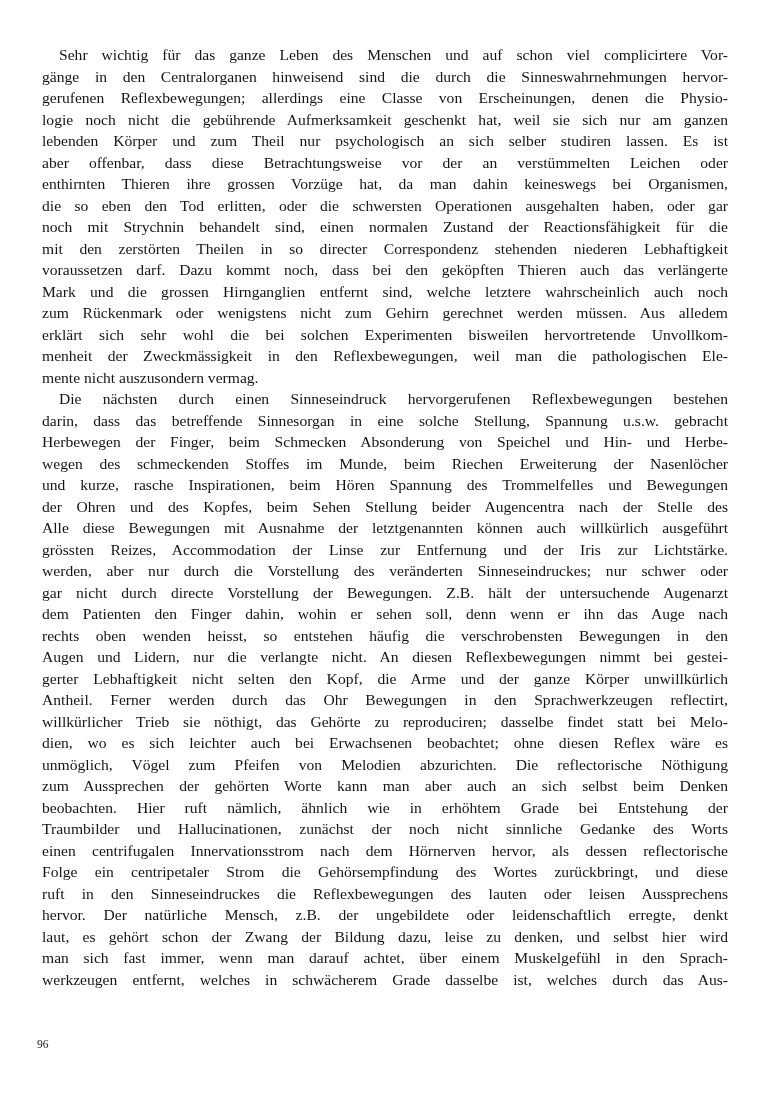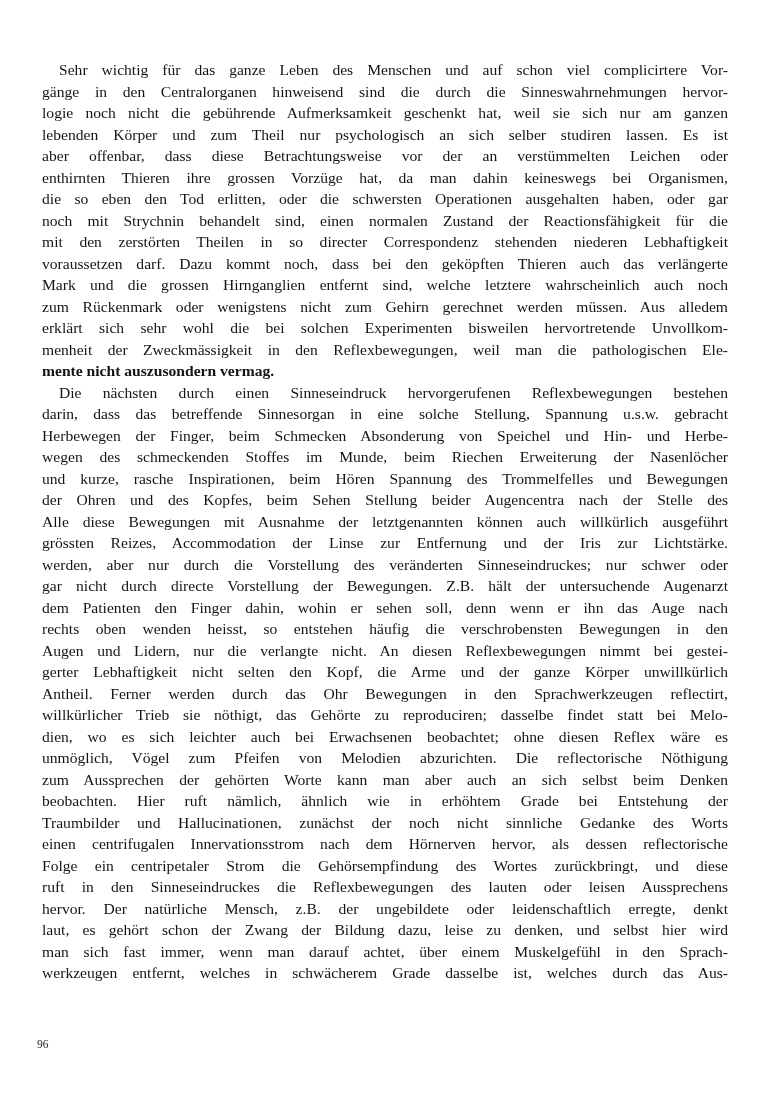--- a/index.html
+++ b/index.html
@@ -14,42 +14,41 @@
     font-family: "Liberation Serif", "DejaVu Serif", serif;
     color: #141414;
     overflow: hidden;
   }
   .page {
     position: absolute;
     top: 0; left: 0;
     width: 770px;
     height: 1100px;
     box-sizing: border-box;
-    padding: 59px 42px 0 42px;
+    padding: 44px 42px 0 42px;
   }
   .text-block {
     width: 100%;
   }
   .paragraph {
     margin: 0;
     padding: 0;
   }
   .line {
     font-size: 15.6px;
     line-height: 21.5px;
     height: 21.5px;
     text-align: justify;
     text-align-last: justify;
     -moz-text-align-last: justify;
     white-space: normal;
     overflow: hidden;
   }
   .line.no-justify {
     text-align-last: left;
-    font-weight: bold;
     -moz-text-align-last: left;
   }
   .line.indent {
     text-indent: 17px;
   }
   .page-number {
     position: absolute;
     left: 37px;
     top: 1038px;
     font-size: 11.5px;
@@ -57,20 +56,21 @@
   }
 </style>
 </head>
 <body>
 
 <div class="page">
   <div class="text-block">
       <div class="paragraph">
         <div class="line indent">Sehr wichtig für das ganze Leben des Menschen und auf schon viel complicirtere Vor-</div>
         <div class="line">gänge in den Centralorganen hinweisend sind die durch die Sinneswahrnehmungen hervor-</div>
+        <div class="line">gerufenen Reflexbewegungen; allerdings eine Classe von Erscheinungen, denen die Physio-</div>
         <div class="line">logie noch nicht die gebührende Aufmerksamkeit geschenkt hat, weil sie sich nur am ganzen</div>
         <div class="line">lebenden Körper und zum Theil nur psychologisch an sich selber studiren lassen. Es ist</div>
         <div class="line">aber offenbar, dass diese Betrachtungsweise vor der an verstümmelten Leichen oder</div>
         <div class="line">enthirnten Thieren ihre grossen Vorzüge hat, da man dahin keineswegs bei Organismen,</div>
         <div class="line">die so eben den Tod erlitten, oder die schwersten Operationen ausgehalten haben, oder gar</div>
         <div class="line">noch mit Strychnin behandelt sind, einen normalen Zustand der Reactionsfähigkeit für die</div>
         <div class="line">mit den zerstörten Theilen in so directer Correspondenz stehenden niederen Lebhaftigkeit</div>
         <div class="line">voraussetzen darf. Dazu kommt noch, dass bei den geköpften Thieren auch das verlängerte</div>
         <div class="line">Mark und die grossen Hirnganglien entfernt sind, welche letztere wahrscheinlich auch noch</div>
         <div class="line">zum Rückenmark oder wenigstens nicht zum Gehirn gerechnet werden müssen. Aus alledem</div>

